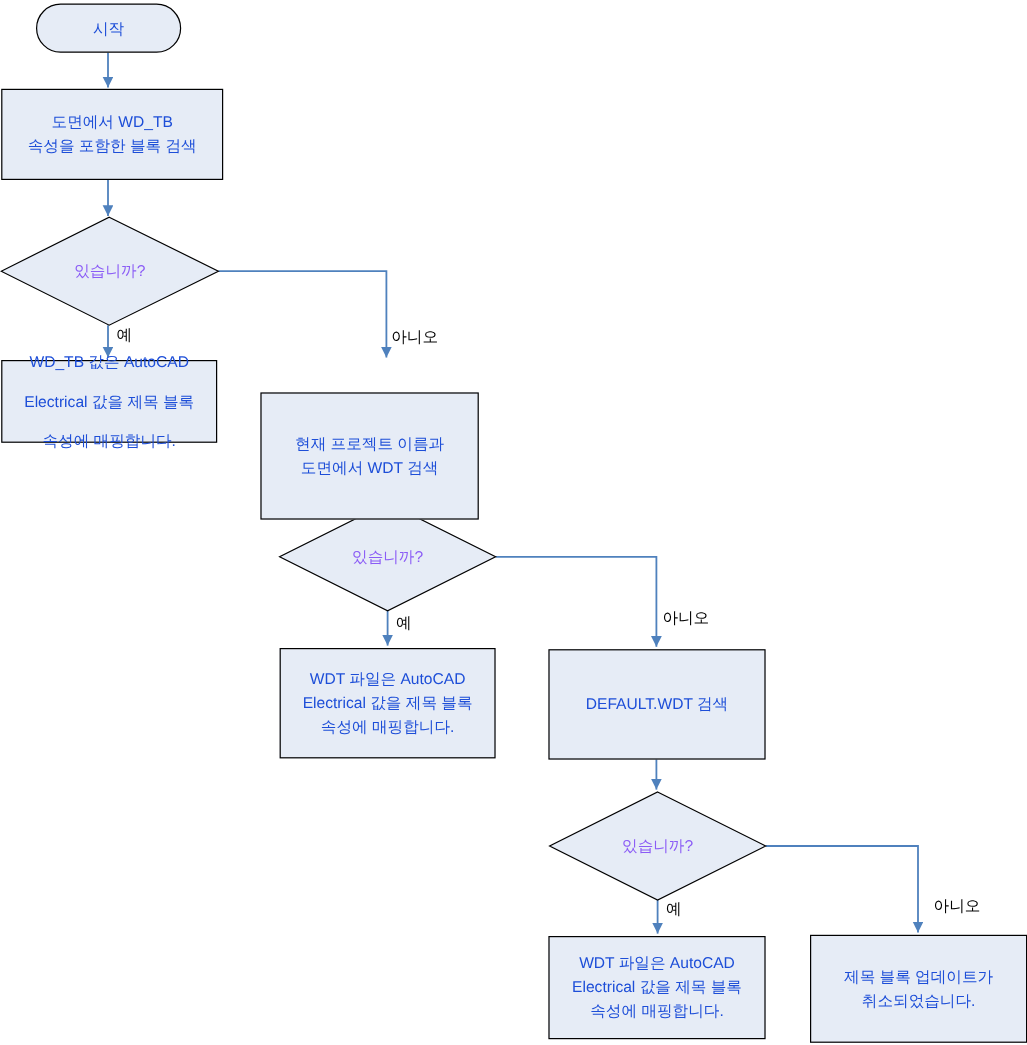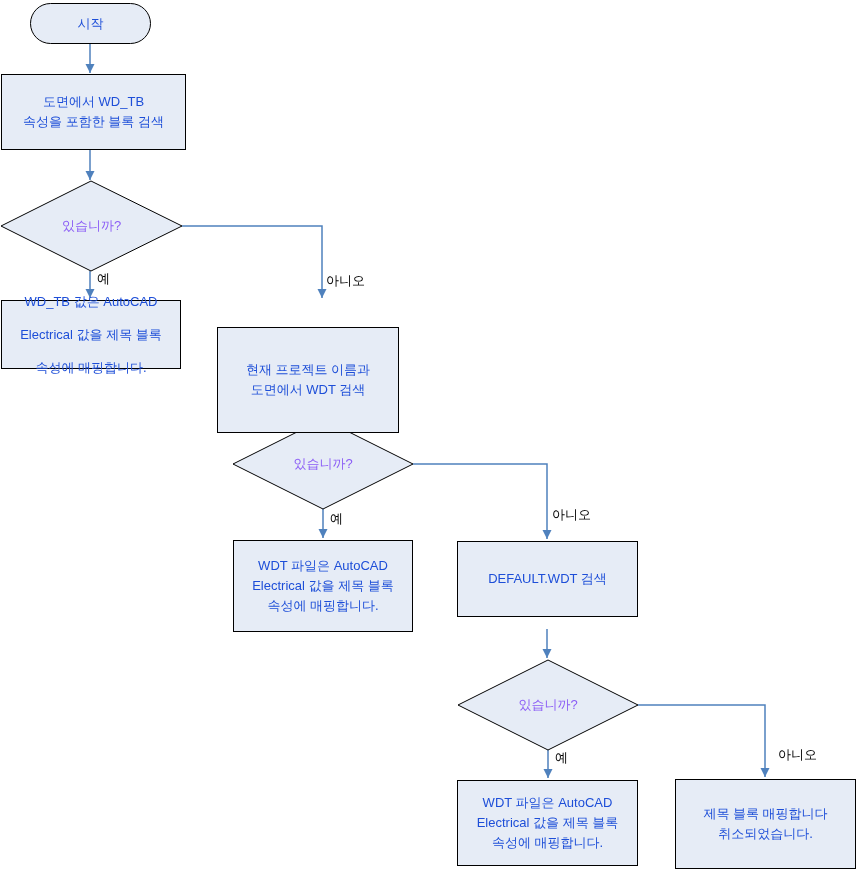--- a/index.html
+++ b/index.html
@@ -98,34 +98,34 @@
   </div>
 
   <div class="dlabel" style="left:233px; top:419px; width:180px; height:90px;">있습니까?</div>
 
   <div class="node" style="left:233px; top:540px; width:180px; height:92px;">
     <span class="bline">WDT 파일은 AutoCAD</span>
     <span class="bline">Electrical 값을 제목 블록</span>
     <span class="bline">속성에 매핑합니다.</span>
   </div>
 
-  <div class="node" style="left:457px; top:541px; width:181px; height:76px;">
+  <div class="node" style="left:457px; top:541px; width:181px; height:92px;">
     <span class="bline">DEFAULT.WDT 검색</span>
   </div>
 
   <div class="dlabel" style="left:458px; top:660px; width:180px; height:90px;">있습니까?</div>
 
   <div class="node" style="left:457px; top:780px; width:181px; height:86px;">
     <span class="bline">WDT 파일은 AutoCAD</span>
     <span class="bline">Electrical 값을 제목 블록</span>
     <span class="bline">속성에 매핑합니다.</span>
   </div>
 
   <div class="node" style="left:675px; top:779px; width:181px; height:90px;">
-    <span class="bline">제목 블록 매핑합니다</span>
+    <span class="bline">제목 블록 업데이트가</span>
     <span class="bline">취소되었습니다.</span>
   </div>
 
   <div class="elabel" style="left:97px; top:270px;">예</div>
   <div class="elabel" style="left:326px; top:272px;">아니오</div>
   <div class="elabel" style="left:330px; top:510px;">예</div>
   <div class="elabel" style="left:552px; top:506px;">아니오</div>
   <div class="elabel" style="left:555px; top:749px;">예</div>
   <div class="elabel" style="left:778px; top:746px;">아니오</div>
 

